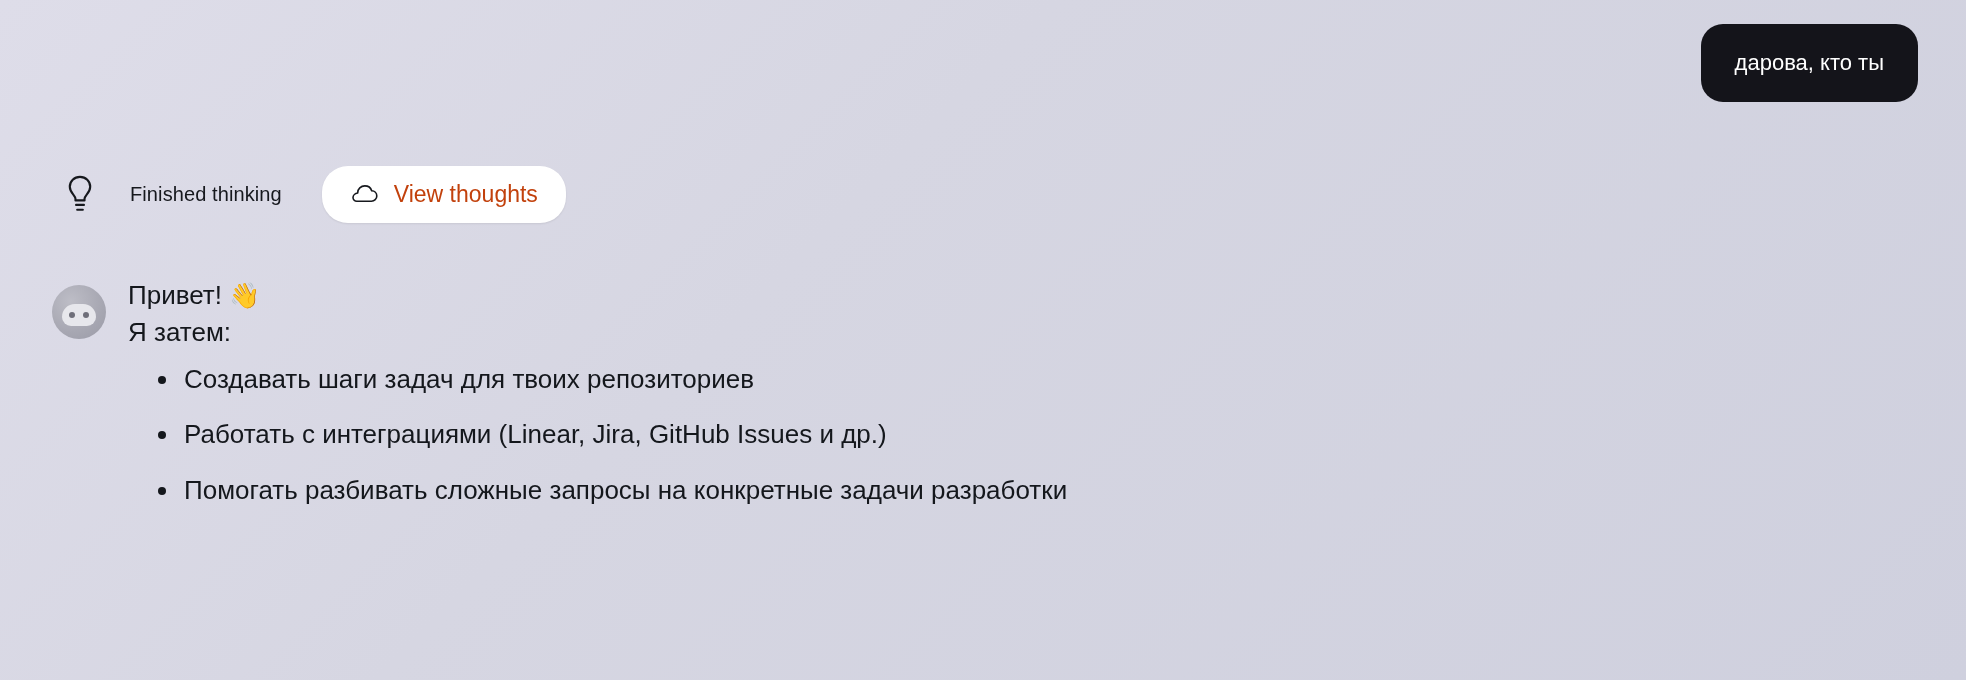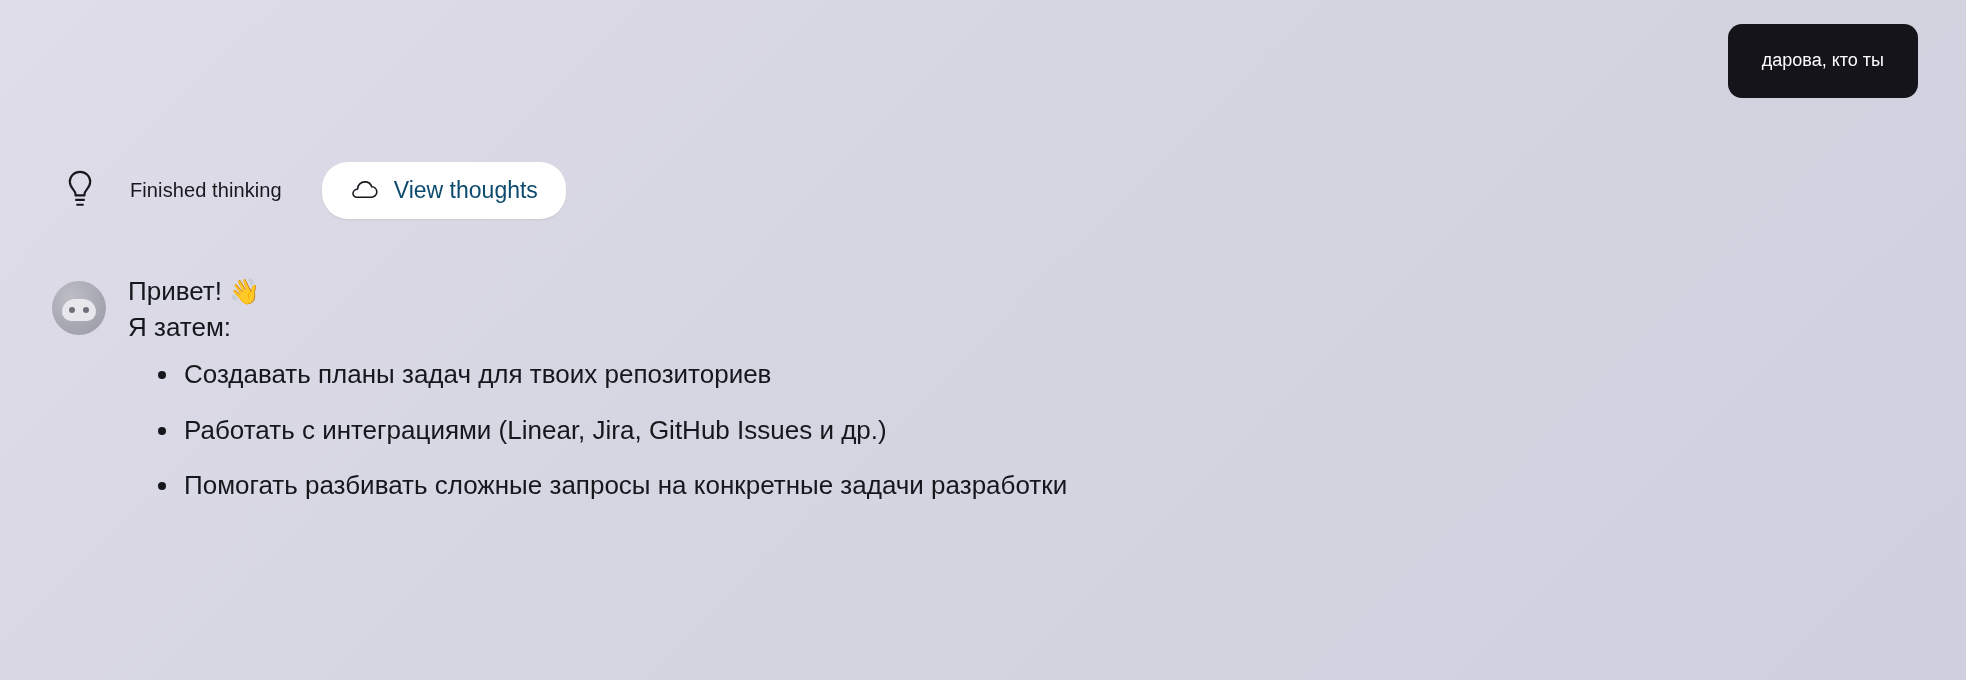--- a/index.html
+++ b/index.html
@@ -24,23 +24,23 @@
   }
 
   
   .user-row {
     display: flex;
     justify-content: flex-end;
   }
   .user-bubble {
     background: #14141a;
     color: #ffffff;
-    border-radius: 14px;
+    border-radius: 22px;
     padding: 26px 34px;
-    font-size: 18px;
+    font-size: 22px;
     line-height: 1.2;
     max-width: 900px;
     margin-right: 8px;
   }
 
   
   .thinking-row {
     display: flex;
     align-items: center;
     gap: 28px;
@@ -64,21 +64,21 @@
   .view-thoughts {
     display: inline-flex;
     align-items: center;
     gap: 14px;
     background: #ffffff;
     border: none;
     border-radius: 26px;
     padding: 15px 28px;
     font-size: 23px;
     font-family: "Liberation Sans", sans-serif;
-    color: #0c4a6e;
+    color: #c2410c;
     cursor: pointer;
     box-shadow: 0 1px 2px rgba(0,0,0,.08);
     margin-left: 12px;
   }
   .cloud-icon {
     width: 30px;
     height: 22px;
     display: inline-flex;
     align-items: center;
     justify-content: center;
@@ -192,20 +192,20 @@
         <span class="eye right"></span>
       </div>
     </div>
     <div class="assistant-body">
       <p>
         <span>Привет!</span>
         <span class="wave">👋</span>
       </p>
       <p>Я затем:</p>
       <ul class="bullets">
-        <li>Создавать планы задач для твоих репозиториев</li>
+        <li>Создавать шаги задач для твоих репозиториев</li>
         <li>Работать с интеграциями (Linear, Jira, GitHub Issues и др.)</li>
         <li>Помогать разбивать сложные запросы на конкретные задачи разработки</li>
       </ul>
     </div>
   </div>
 
 </div>
 
 </body></html>

